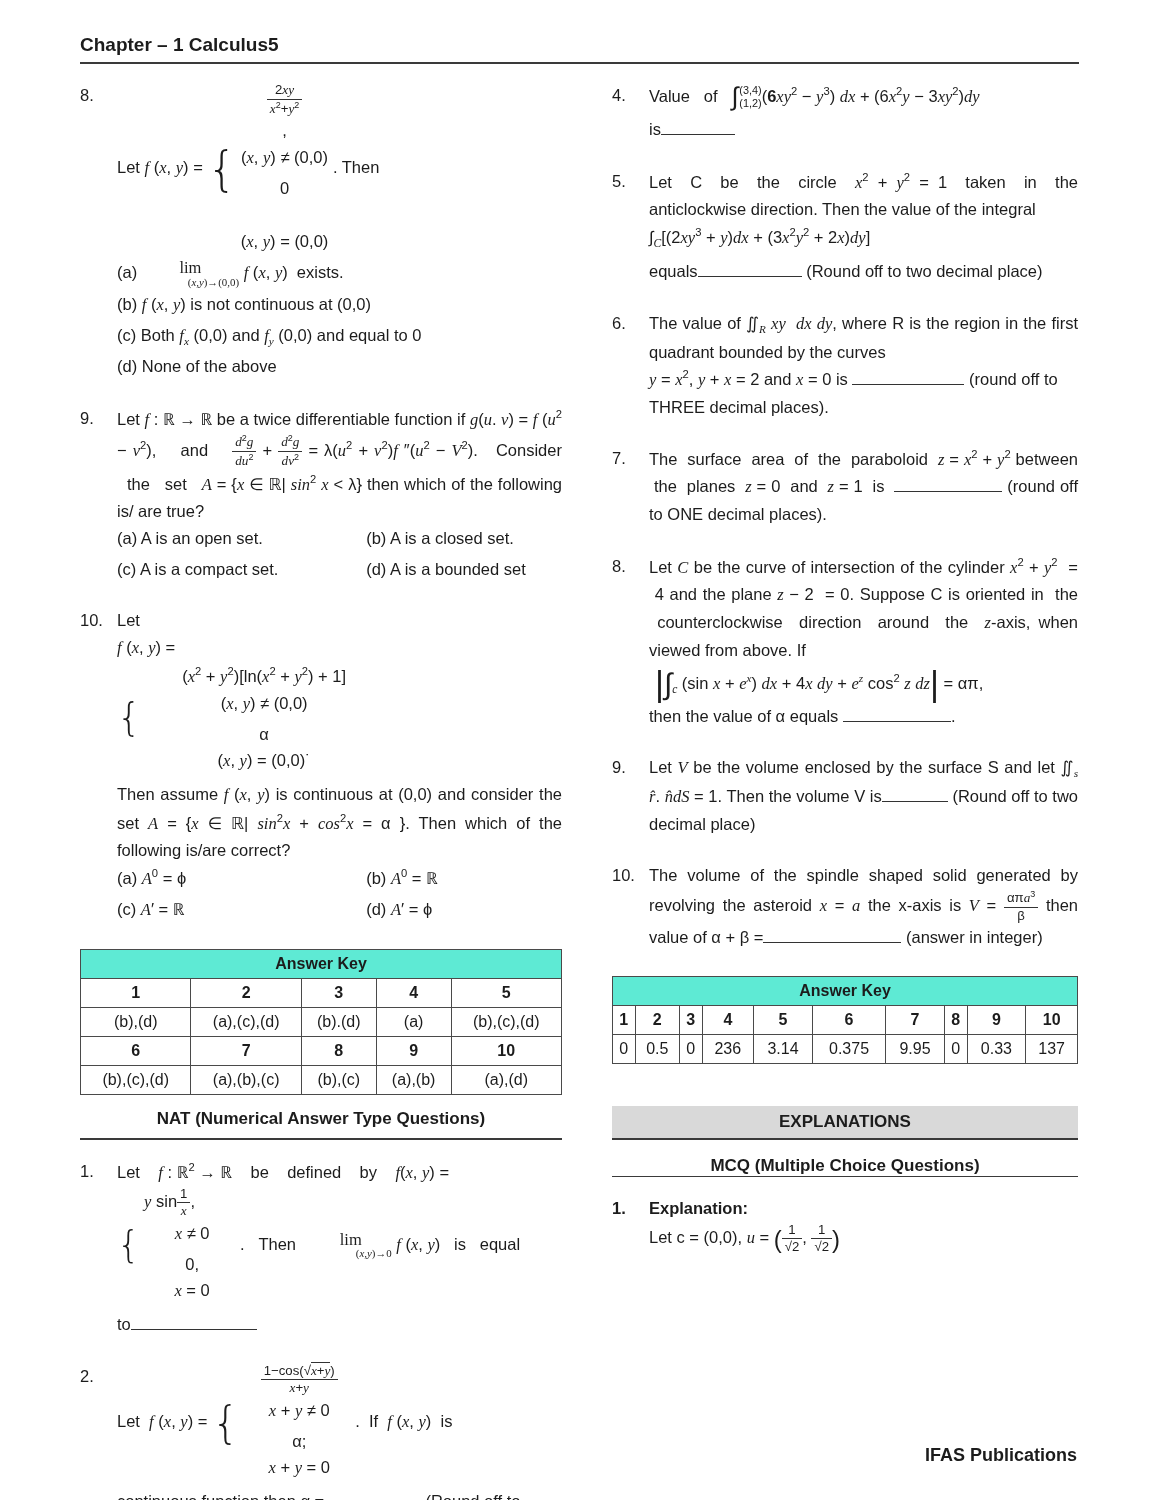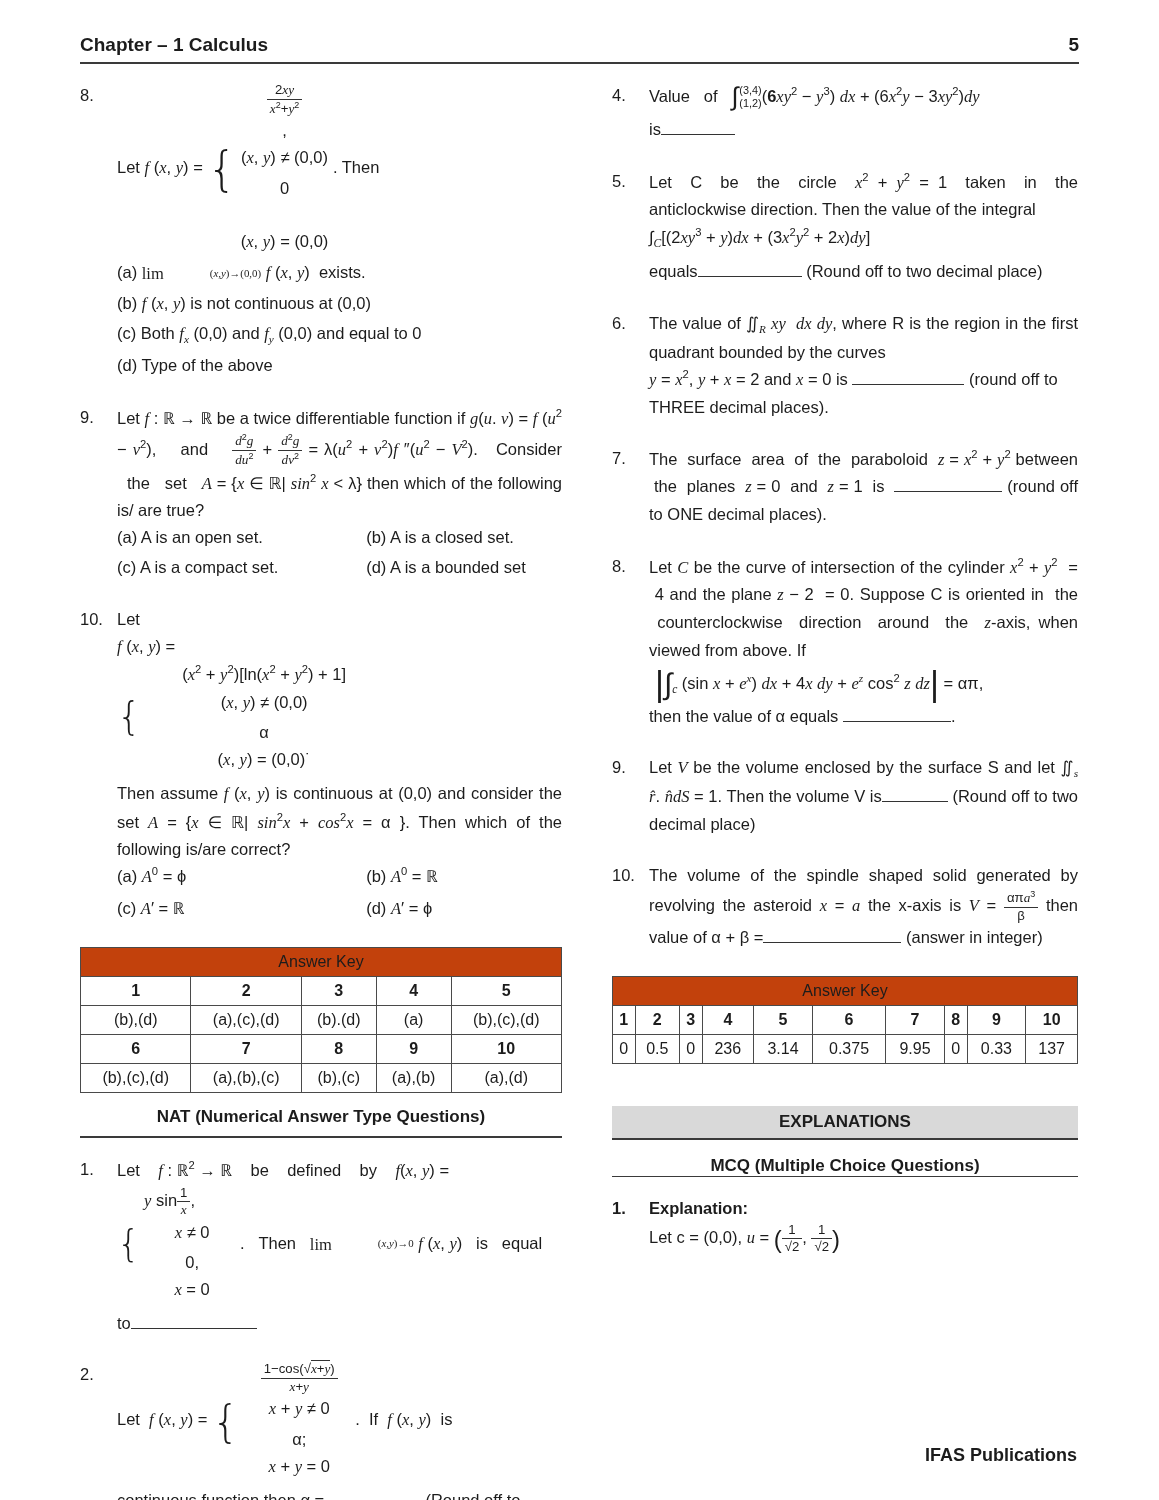--- a/index.html
+++ b/index.html
@@ -1,21 +1,21 @@
 <!DOCTYPE html>
 <html><head>
 <meta charset="utf-8">
 <style>
   html,body{margin:0;padding:0;}
   body{
     width:1159px;height:1500px;background:#ffffff;position:relative;
     font-family:"Liberation Sans", sans-serif;color:#1c1c1c;overflow:hidden;
   }
   .page{position:absolute;inset:0;padding:34px 80px 0 80px;box-sizing:border-box;}
-  .hdr{display:flex;justify-content:space-between;align-items:flex-end;
+  .hdr{display:flex;justify-content:flex-start;align-items:flex-end;
        font-weight:bold;font-size:19px;padding-bottom:6px;border-bottom:2.5px solid #3a3a3a;}
   .cols{display:flex;gap:50px;margin-top:18px;}
   .colL{width:482px;flex-shrink:0;}
   .colR{width:466px;flex-shrink:0;}
 
   .q{display:flex;margin-bottom:25px;font-size:16.5px;line-height:1.62;}
   .qn{width:37px;flex-shrink:0;}
   .qb{flex:1;text-align:justify;}
   .qb i, .expl i{font-family:"Liberation Serif", serif;}
   sup{font-size:0.68em;}
@@ -24,40 +24,40 @@
   .frac{display:inline-block;vertical-align:middle;text-align:center;font-size:0.8em;line-height:1.25;}
   .fn{display:block;border-bottom:1px solid #333;padding:0 3px;}
   .fd{display:block;padding:0 3px;}
 
   .cases{display:inline-flex;align-items:center;vertical-align:middle;text-align:left;}
   .brace{font-family:"DejaVu Sans", sans-serif;font-size:2.8em;font-weight:100;line-height:1;margin-right:4px;transform:scaleY(1.05);}
   .crows{display:inline-flex;flex-direction:column;row-gap:3px;}
   .crow{display:flex;align-items:center;column-gap:14px;flex-direction:column;}
   .c1{display:inline-block;text-align:center;}
 
-  .lim{display:inline-flex;flex-direction:row;align-items:center;vertical-align:middle;line-height:1.05;font-family:"Liberation Serif", serif;}
+  .lim{display:inline-flex;flex-direction:column;align-items:center;vertical-align:middle;line-height:1.05;font-family:"Liberation Serif", serif;}
   .ls{font-size:0.66em;padding-left:46px;}
 
   .blank{display:inline-block;border-bottom:1.2px solid #333;height:1.05em;vertical-align:baseline;}
   .ovl{border-top:1px solid #333;}
   .bigp{font-size:1.45em;vertical-align:-0.18em;line-height:0;}
   .ints{display:inline-flex;align-items:center;vertical-align:middle;}
   .intsym{font-size:1.55em;line-height:1;}
   .intl{display:inline-flex;flex-direction:column;font-size:0.66em;line-height:1.2;margin-left:1px;}
   .isub{font-size:0.7em;vertical-align:sub;}
   .vbar{font-size:2.1em;font-weight:200;vertical-align:middle;line-height:0;}
   .bigint{font-size:1.8em;vertical-align:middle;line-height:0;}
   .eqline{margin:6px 0 4px 6px;text-align:left;}
 
   .opt{margin-top:3px;}
   .optgrid{display:grid;grid-template-columns:56% 44%;row-gap:4px;}
 
   .akey{width:100%;border-collapse:collapse;font-size:16px;text-align:center;margin:6px 0 0 0;}
   .akey td{border:1.6px solid #4a4a4a;padding:5px 2px;}
-  .akey .ttl{background:#c2410c;font-weight:normal;}
+  .akey .ttl{background:#5eead4;font-weight:bold;}
   .akey .hd{font-weight:bold;}
 
   .sect{text-align:center;font-weight:bold;font-size:17px;margin:14px 0 18px 0;
         padding-bottom:9px;border-bottom:2px solid #3a3a3a;}
   .xbar{background:#d9d9d9;text-align:center;font-weight:bold;font-size:17px;
         padding:6px 0;border-bottom:2.5px solid #3a3a3a;margin-top:42px;}
   .mcqt{text-align:center;font-weight:bold;font-size:17px;margin:16px 0 0 0;
         border-bottom:1.5px solid #3a3a3a;}
   .expl{display:flex;margin-top:18px;font-size:16.5px;line-height:1.62;}
   .expl .qn{font-weight:bold;}
@@ -96,21 +96,21 @@
                     <span>(<i>x</i>, <i>y</i>) = (0,0)</span>
                   </span>
                 </span>
               </span> . Then</div>
           <div class="opt">(a) <span class="lim">
                 <span>lim</span>
                 <span class="ls">(<i>x</i>,<i>y</i>)→(0,0)</span>
               </span> <i>f</i> (<i>x</i>, <i>y</i>)&nbsp; exists.</div>
           <div class="opt">(b) <i>f</i> (<i>x</i>, <i>y</i>) is not continuous at (0,0)</div>
           <div class="opt">(c) Both <i>f<sub>x</sub></i> (0,0) and <i>f<sub>y</sub></i> (0,0) and equal to 0</div>
-          <div class="opt">(d) Type of the above</div>
+          <div class="opt">(d) None of the above</div>
         </div>
       </div>
 
       <div class="q">
         <div class="qn">9.</div>
         <div class="qb">
           <div>Let <i>f</i> : ℝ → ℝ be a twice differentiable function if <i>g</i>(<i>u</i>. <i>v</i>) = <i>f</i> (<i>u</i><sup>2</sup> − <i>v</i><sup>2</sup>), &nbsp;&nbsp;&nbsp;and&nbsp;&nbsp;&nbsp; <span class="frac"><span class="fn"><i>d</i><sup>2</sup><i>g</i></span><span class="fd"><i>du</i><sup>2</sup></span></span> + <span class="frac"><span class="fn"><i>d</i><sup>2</sup><i>g</i></span><span class="fd"><i>dv</i><sup>2</sup></span></span> = λ(<i>u</i><sup>2</sup> + <i>v</i><sup>2</sup>)<i>f</i> ″(<i>u</i><sup>2</sup> − <i>V</i><sup>2</sup>). &nbsp;&nbsp;Consider &nbsp;&nbsp;the &nbsp;&nbsp;set &nbsp;&nbsp;<i>A</i> = {<i>x</i> ∈ ℝ| <i>sin</i><sup>2</sup> <i>x</i> &lt; λ} then which of the following is/ are true?</div>
           <div class="optgrid">
             <div>(a) A is an open set.</div>
             <div>(b) A is a closed set.</div>

